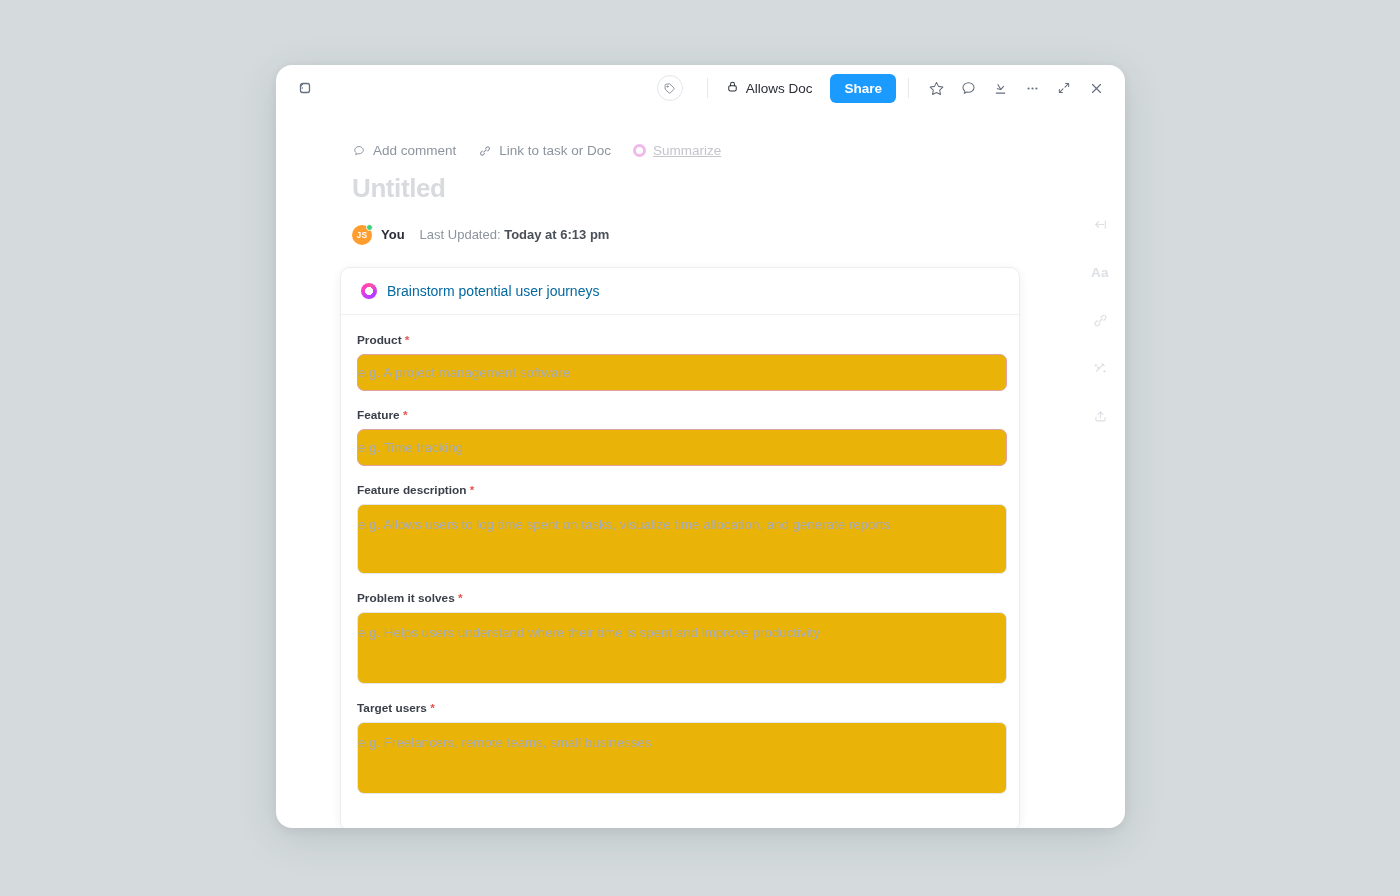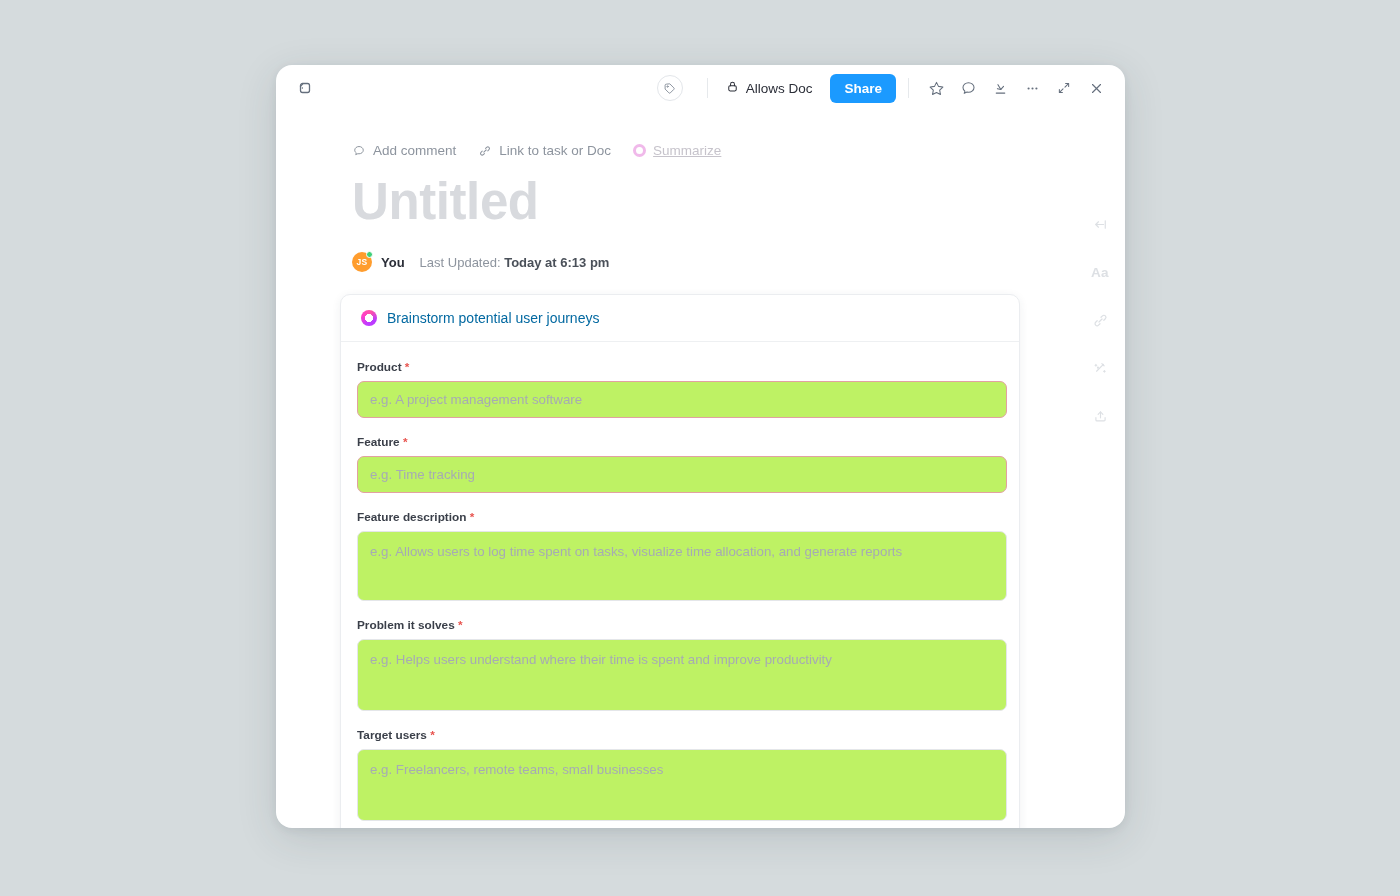--- a/index.html
+++ b/index.html
@@ -110,21 +110,21 @@
   .ai-ring {
     width: 13px; height: 13px; border-radius: 50%;
     border: 3px solid #e24fd4;
     background: transparent;
     flex: none;
   }
   .ai-ring.soft { border-color: #f0b9ea; }
 
   
   .doc-title {
-    font-size: 51px;
+    font-size: 26px;
     font-weight: 700;
     color: #d8dade;
     letter-spacing: -0.4px;
     margin: 0 0 22px 0;
     line-height: 1.1;
     cursor: text;
   }
 
   
   .meta-row {
@@ -184,23 +184,23 @@
   .req { color: #e8544f; font-weight: 700; }
 
   .f-input, .f-textarea {
     display: block;
     width: 650px;
     font-family: "Liberation Sans", sans-serif;
     font-size: 13.3px;
     color: #2b2e38;
     border: 1px solid #e4e6e9;
     border-radius: 7px;
-    padding: 10px 12px;
+    padding: 10px 0;
     outline: none;
-    background: #bef264;
+    background: #eab308;
     resize: none;
   }
   .f-input::placeholder, .f-textarea::placeholder { color: #a6abb3; }
   .f-input.invalid, .f-textarea.invalid { border-color: #e2a1a1; }
   .f-textarea { height: 70px; line-height: 1.45; }
   .f-textarea.tall { height: 72px; }
 
   
   .rail {
     position: absolute;

